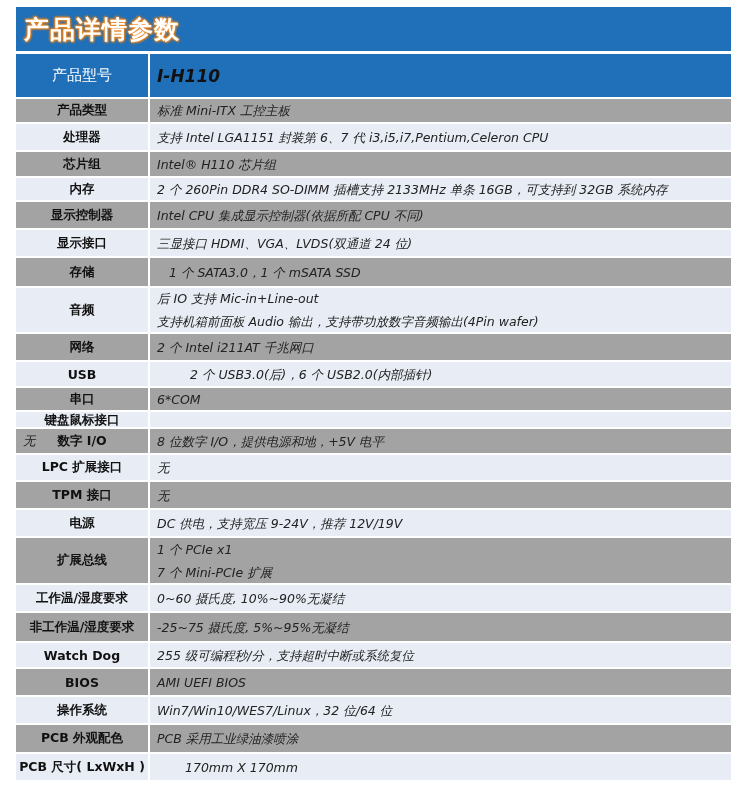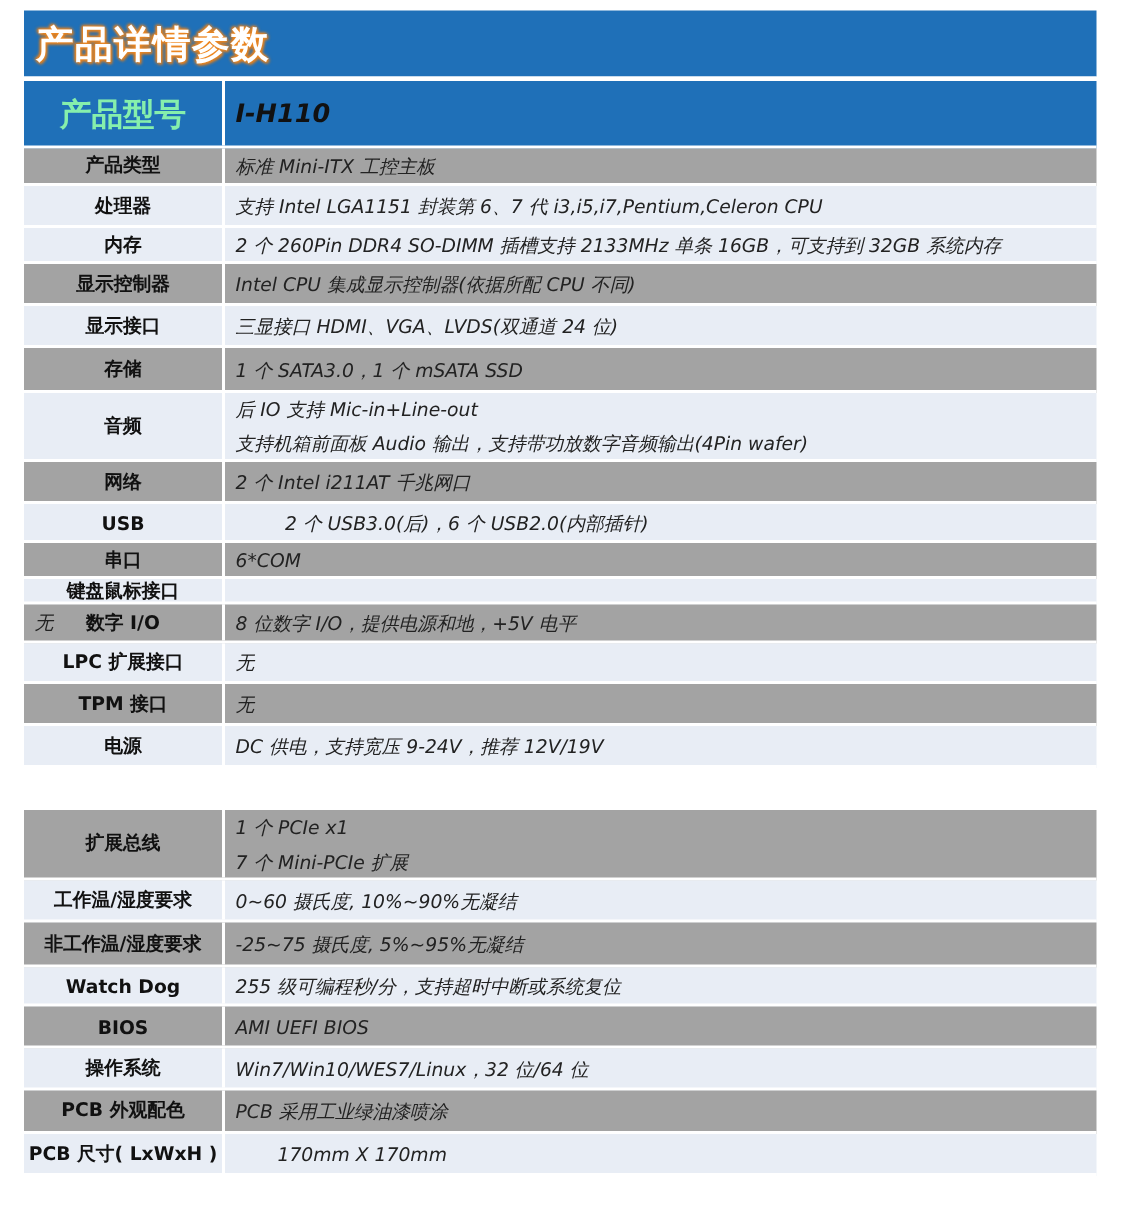--- a/index.html
+++ b/index.html
@@ -12,21 +12,21 @@
   .spacer { height: 3px; background: #ffffff; }
   .row { display: flex; box-sizing: border-box; border-bottom: 2px solid #ffffff; }
   .row .k { width: 134px; flex: none; display: flex; align-items: center; justify-content: center;
     font-weight: bold; font-size: 12.5px; color: #111; border-right: 2px solid #ffffff; box-sizing: border-box; text-align: center; white-space: nowrap; }
   .row .v { flex: 1; display: flex; flex-direction: column; justify-content: center; padding-left: 7px;
     font-size: 12.5px; color: #222; box-sizing: border-box; white-space: nowrap; font-style: italic; }
   .row .v span { display: block; line-height: 23px; }
   .row.dark { background: #a3a3a3; }
   .row.light { background: #e8edf5; }
   .row.header { background: #1f70b8; height: 45px; }
-  .row.header .k { font-size: 21px; color: #86efac; font-weight: bold; }
+  .row.header .k { font-size: 15px; color: #ffffff; font-weight: normal; }
   .row.header .v { font-size: 17px; color: #111; font-weight: bold; }
 </style>
 </head>
 <body>
 
 <div class="sheet">
   <div class="title-bar">
     <span class="title-text">产品详情参数</span>
   </div>
   <div class="spacer"></div>
@@ -40,39 +40,45 @@
         <div class="v">
           <span>标准 Mini-ITX 工控主板</span>
         </div>
       </div>
       <div class="row light" style="height: 28px;">
         <div class="k">处理器</div>
         <div class="v">
           <span>支持 Intel LGA1151 封装第 6、7 代 i3,i5,i7,Pentium,Celeron CPU</span>
         </div>
       </div>
+      <div class="row dark" style="height: 26px;">
+        <div class="k">芯片组</div>
+        <div class="v">
+          <span>Intel® H110 芯片组</span>
+        </div>
+      </div>
       <div class="row light" style="height: 24px;">
         <div class="k">内存</div>
         <div class="v">
           <span>2 个 260Pin DDR4 SO-DIMM 插槽支持 2133MHz 单条 16GB，可支持到 32GB 系统内存</span>
         </div>
       </div>
       <div class="row dark" style="height: 28px;">
         <div class="k">显示控制器</div>
         <div class="v">
           <span>Intel CPU 集成显示控制器(依据所配 CPU 不同)</span>
         </div>
       </div>
       <div class="row light" style="height: 28px;">
         <div class="k">显示接口</div>
         <div class="v">
           <span>三显接口 HDMI、VGA、LVDS(双通道 24 位)</span>
         </div>
       </div>
-      <div class="row dark" style="height: 30px;">
+      <div class="row dark" style="height: 30px; gap: 12px;">
         <div class="k">存储</div>
         <div class="v">
           <span>1 个 SATA3.0，1 个 mSATA SSD</span>
         </div>
       </div>
       <div class="row light" style="height: 46px;">
         <div class="k">音频</div>
         <div class="v">
           <span>后 IO 支持 Mic-in+Line-out</span>
           <span>支持机箱前面板 Audio 输出，支持带功放数字音频输出(4Pin wafer)</span>
@@ -119,21 +125,21 @@
         <div class="v">
           <span>无</span>
         </div>
       </div>
       <div class="row light" style="height: 28px;">
         <div class="k">电源</div>
         <div class="v">
           <span>DC 供电，支持宽压 9-24V，推荐 12V/19V</span>
         </div>
       </div>
-      <div class="row dark" style="height: 47px; margin-top: 28px;">
+      <div class="row dark" style="height: 47px;">
         <div class="k">扩展总线</div>
         <div class="v">
           <span>1 个 PCIe x1</span>
           <span>7 个 Mini-PCIe 扩展</span>
         </div>
       </div>
       <div class="row light" style="height: 28px;">
         <div class="k">工作温/湿度要求</div>
         <div class="v">
           <span>0~60 摄氏度, 10%~90%无凝结</span>

